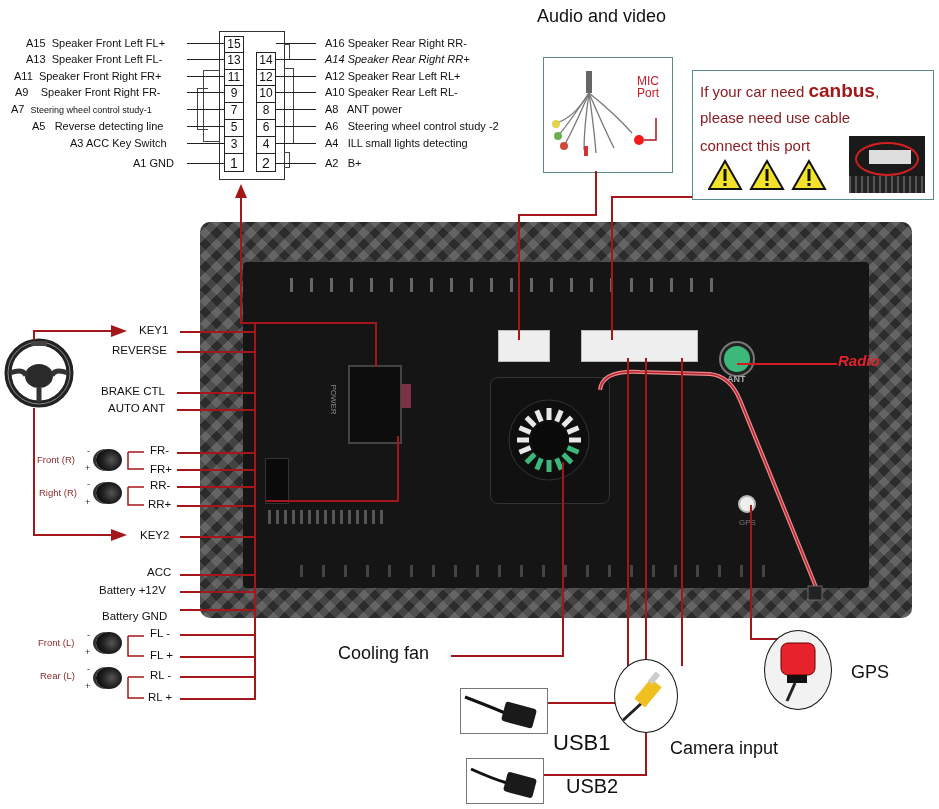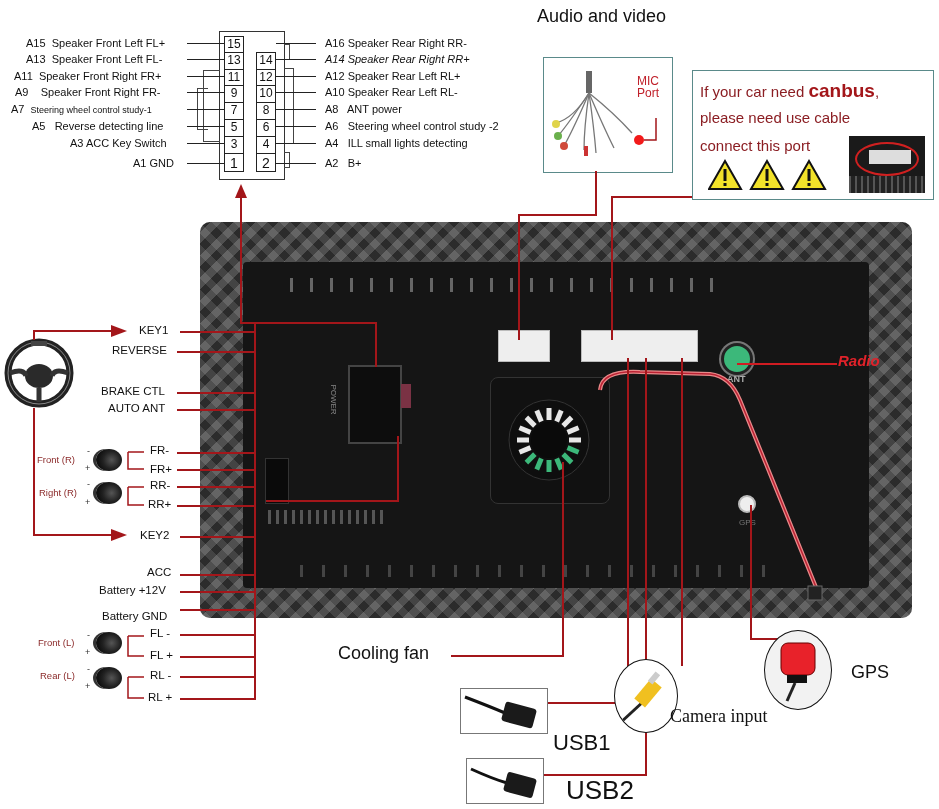--- a/index.html
+++ b/index.html
@@ -305,30 +305,30 @@
       <rect x="42" y="16" width="32" height="20" rx="3" fill="#1a1a1a" transform="rotate(15 58 26)"></rect>
     </svg>
 </div>
 <div class="big-label" style="left:553px;top:730px;font-size:22px;">USB1</div>
 <div class="abs" style="left:466px;top:758px;width:76px;height:44px;border:1px solid #777;background:#fff;">
   <svg width="76" height="44">
       <path d="M4 10 Q26 20 40 24" stroke="#111" stroke-width="3" fill="none"></path>
       <rect x="38" y="16" width="30" height="20" rx="3" fill="#1a1a1a" transform="rotate(15 53 26)"></rect>
     </svg>
 </div>
-<div class="big-label" style="left:566px;top:775px;font-size:26px;">USB2</div>
+<div class="big-label" style="left:566px;top:775px;font-size:20px;">USB2</div>
 
 <div class="abs" style="left:614px;top:659px;width:62px;height:72px;border-radius:50%;border:1.2px solid #111;background:#fff;overflow:hidden;">
   <svg width="62" height="72">
       <path d="M4 64 L30 40" stroke="#222" stroke-width="3"></path>
       <rect x="26" y="20" width="14" height="26" fill="#f0c020" transform="rotate(40 33 33)"></rect>
       <rect x="36" y="12" width="6" height="12" fill="#ccc" transform="rotate(40 39 18)"></rect>
     </svg>
 </div>
-<div class="big-label" style="left:670px;top:706px;font-size:18px;font-family:Liberation Serif, serif;">Camera input</div>
+<div class="big-label" style="left:670px;top:738px;font-size:18px;">Camera input</div>
 
 <div class="abs" style="left:764px;top:630px;width:66px;height:78px;border-radius:50%;border:1.2px solid #111;background:#f2f2f2;overflow:hidden;">
   <svg width="66" height="78">
       <rect x="16" y="12" width="34" height="32" rx="7" fill="#e8222a" stroke="#600" stroke-width="1"></rect>
       <rect x="22" y="44" width="20" height="8" fill="#111"></rect>
       <path d="M30 52 L22 70" stroke="#222" stroke-width="3"></path>
     </svg>
 </div>
 <div class="big-label" style="left:851px;top:662px;font-size:18px;">GPS</div>
 

